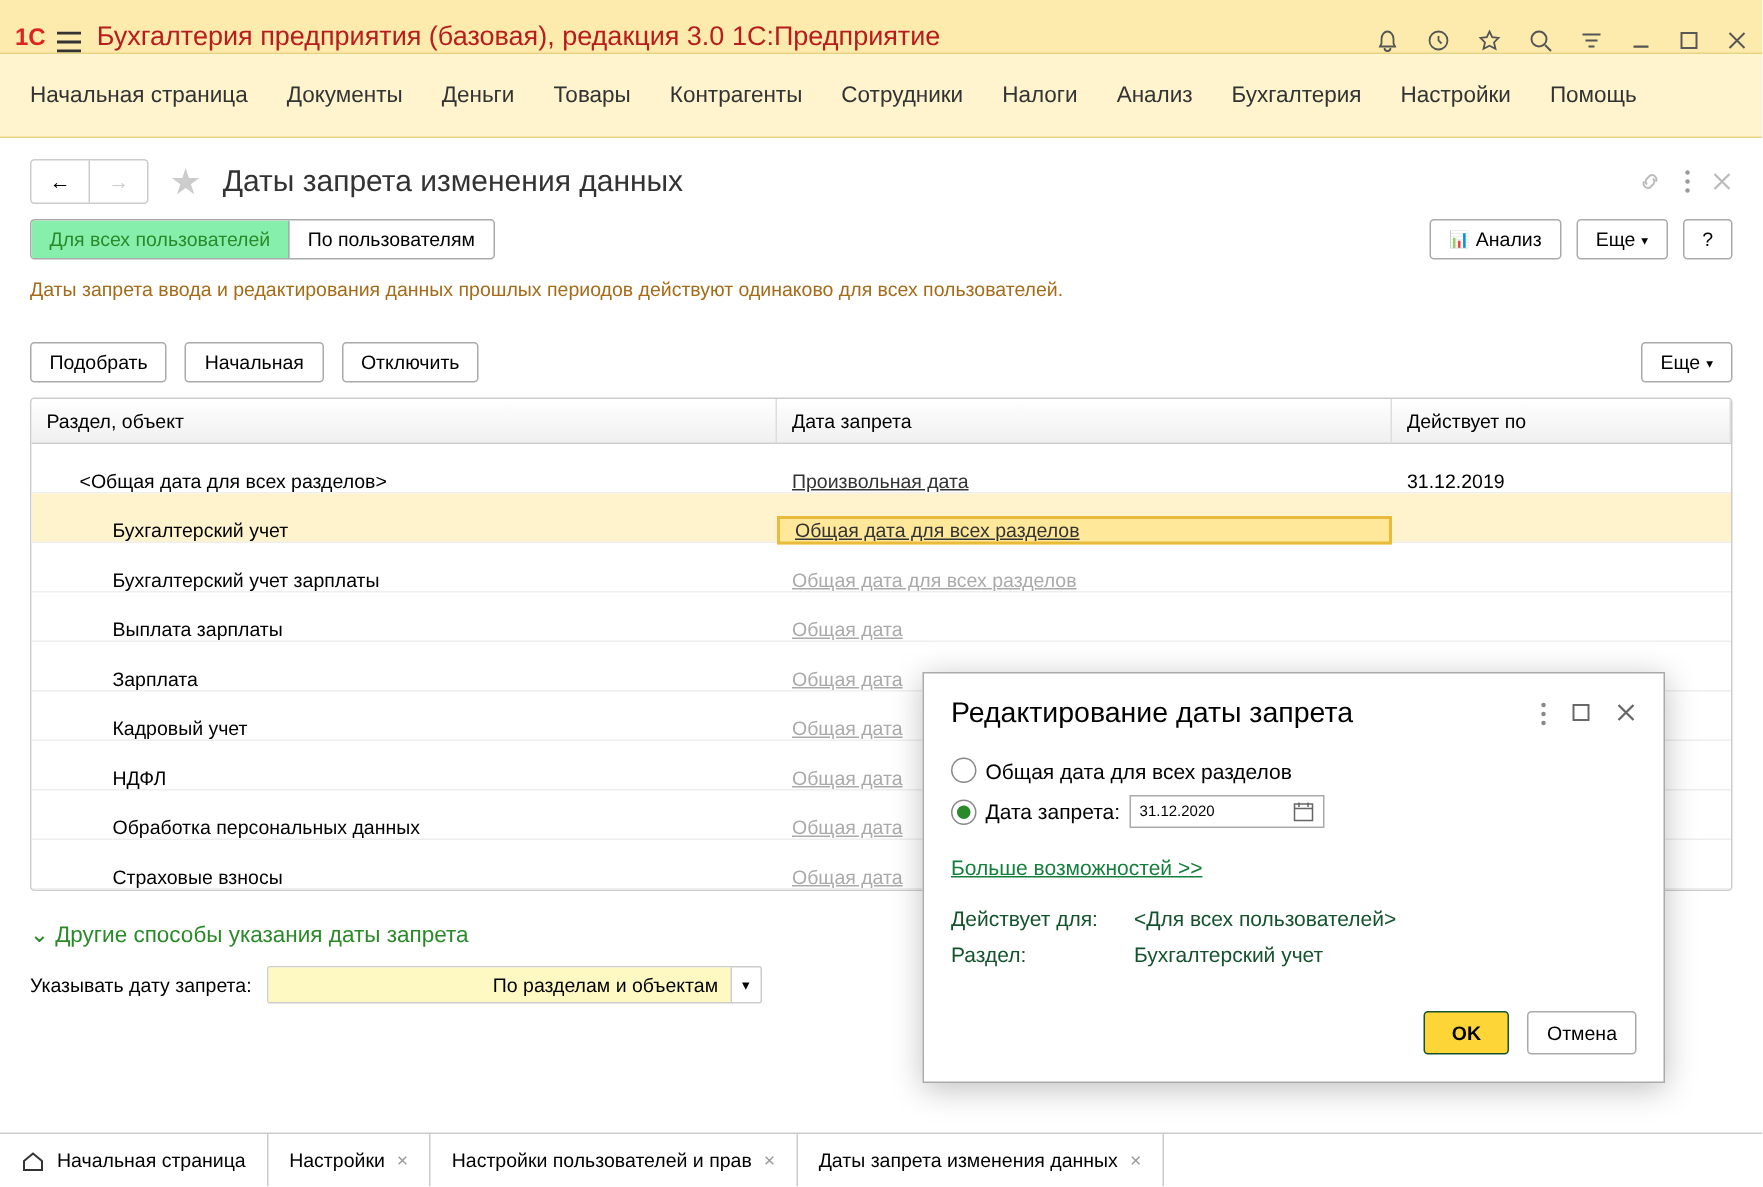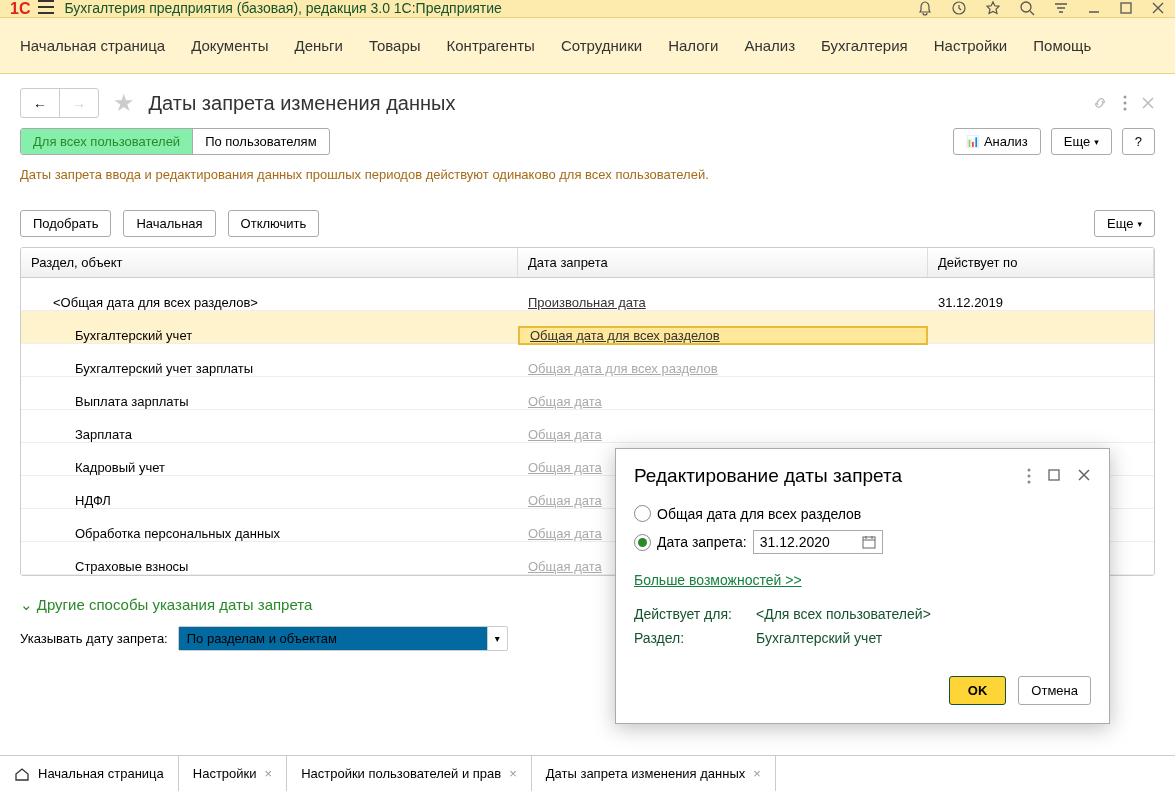--- a/index.html
+++ b/index.html
@@ -1,20 +1,20 @@
 <!DOCTYPE html>
 <html><head>
 <meta charset="utf-8">
 <style>
 * { box-sizing: border-box; margin: 0; padding: 0; }
 body { font-family: Arial, sans-serif; font-size: 13px; background: #fff; width: 1175px; height: 791px; overflow: hidden; position: relative; }
-.title-bar { background: #fdebad; height: 18px; display: flex; align-items: flex-start; padding: 0 10px; border-bottom: 1px solid #e8d384; }
+.title-bar { background: #fdebad; height: 36px; display: flex; align-items: flex-end; padding: 0 10px; border-bottom: 1px solid #e8d384; }
 .logo { color: #d22; font-weight: bold; font-size: 16px; margin-right: 8px; }
 .hamburger { margin-right: 10px; cursor: pointer; }
-.title-text { flex: 1; color: #14532d; font-size: 14px; }
+.title-text { flex: 1; color: #b91c1c; font-size: 18px; }
 .title-icons { display: flex; gap: 18px; align-items: center; }
 .title-icons span { cursor: pointer; color: #555; display: inline-flex; }
 .menu-bar { background: #fff4cd; height: 56px; display: flex; align-items: center; padding: 0 20px; gap: 26px; border-bottom: 1px solid #e8d384; }
 .menu-bar span { color: #333; font-size: 15px; cursor: pointer; }
 .page-header { display: flex; align-items: center; padding: 14px 20px 10px; gap: 8px; }
 .nav-arrows { display: flex; border: 1px solid #ccc; border-radius: 3px; }
 .nav-arrows span { padding: 6px 12px; cursor: pointer; font-size: 14px; }
 .nav-arrows span:first-child { border-right: 1px solid #ccc; }
 .star-icon { color: #ccc; font-size: 24px; margin: 0 6px; }
 .page-title { font-size: 20px; color: #333; flex: 1; }
@@ -43,35 +43,35 @@
 .td2 { width: 410px; }
 .td3 { flex: 1; }
 .link-u { text-decoration: underline; color: #333; cursor: pointer; }
 .link-g { text-decoration: underline; color: #aaa; cursor: pointer; }
 .trow.selected { background: #fff3cd; }
 .td2.selected-cell { border: 2px solid #e8bb3b; background: #ffe89a; margin: -2px 0; }
 .collapse { padding: 20px 20px 8px; color: #2a8a2a; font-size: 15px; cursor: pointer; }
 .collapse::before { content: "⌄ "; }
 .config-row { padding: 4px 20px; display: flex; align-items: center; gap: 10px; }
 .select-box { display: flex; border: 1px solid #ccc; border-radius: 2px; width: 330px; }
-.select-box input { border: none; flex: 1; padding: 4px 8px; background: #0369a1; font-size: 13px; }
+.select-box input { border: none; flex: 1; padding: 4px 8px; background: #fef9c3; font-size: 13px; text-align: right; }
 .select-box span { width: 20px; display: flex; align-items: center; justify-content: center; border-left: 1px solid #ccc; cursor: pointer; font-size: 10px; }
 .bottom-tabs { position: absolute; bottom: 0; left: 0; right: 0; height: 36px; border-top: 1px solid #ccc; display: flex; align-items: stretch; background: #fff; }
 .btab { display: flex; align-items: center; padding: 0 14px; border-right: 1px solid #ccc; gap: 8px; cursor: pointer; font-size: 13px; }
 .btab .x { color: #999; cursor: pointer; }
 .dialog { position: absolute; left: 615px; top: 448px; width: 495px; background: #fff; border: 1px solid #aaa; box-shadow: 0 4px 20px rgba(0,0,0,0.25); }
 .dialog-header { display: flex; align-items: center; padding: 16px 18px 10px; }
 .dialog-title { font-size: 19px; flex: 1; }
 .dialog-icons { display: flex; gap: 16px; color: #666; }
 .dialog-icons span { cursor: pointer; }
 .dialog-body { padding: 4px 18px 12px; }
 .radio-row { display: flex; align-items: center; gap: 6px; padding: 4px 0; font-size: 14px; }
 .radio { width: 17px; height: 17px; border: 1px solid #888; border-radius: 50%; display: inline-flex; align-items: center; justify-content: center; }
 .radio.checked::after { content: ""; width: 9px; height: 9px; background: #2a8a2a; border-radius: 50%; }
-.date-input { border: 1px solid #aaa; padding: 3px 6px; width: 130px; display: inline-flex; align-items: center; gap: 6px; font-size: 14px; }
+.date-input { border: 1px solid #aaa; padding: 3px 6px; width: 130px; display: inline-flex; align-items: center; gap: 6px; font-size: 10px; }
 .date-input .cal { margin-left: auto; cursor: pointer; }
 .more-link { color: #15803d; text-decoration: underline; cursor: pointer; display: inline-block; margin: 14px 0; font-size: 14px; }
 .info-row { display: flex; gap: 12px; padding: 4px 0; font-size: 14px; color: #14532d; }
 .info-row .label { width: 110px; }
 .dialog-footer { display: flex; justify-content: flex-end; gap: 12px; padding: 14px 18px 18px; }
 .btn-ok { background: #fdd537; border: 1px solid #14532d; font-weight: bold; padding: 6px 18px; }
 .right-buttons { display:flex; gap:10px; margin-left:auto; }
 svg { display:block; }
 </style>
 </head>

